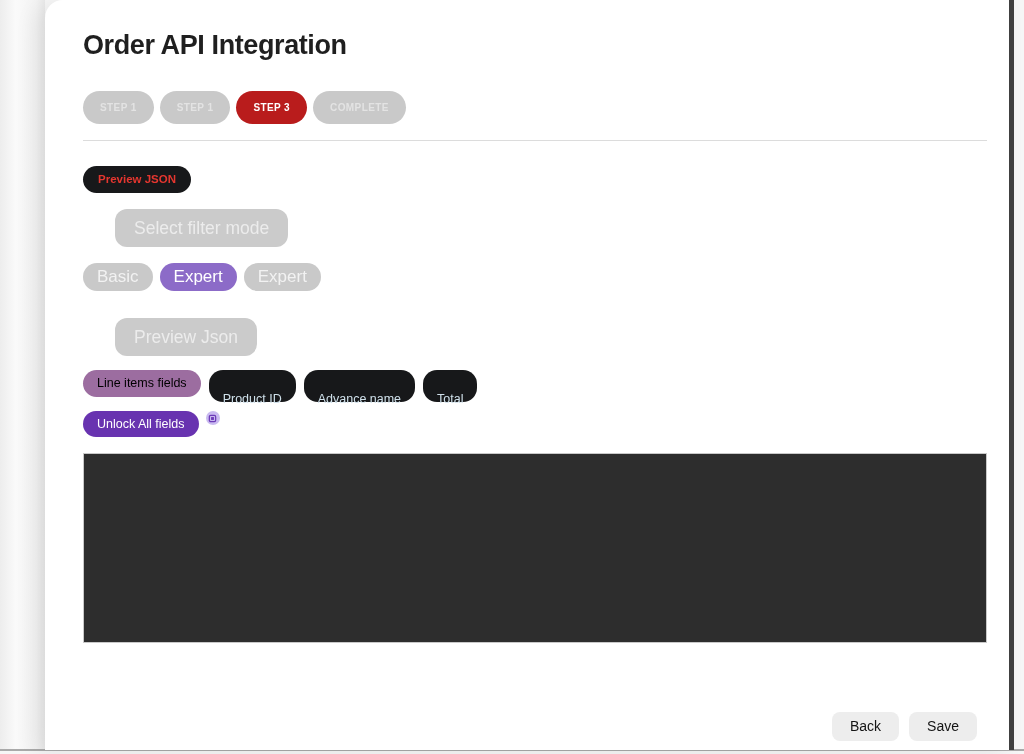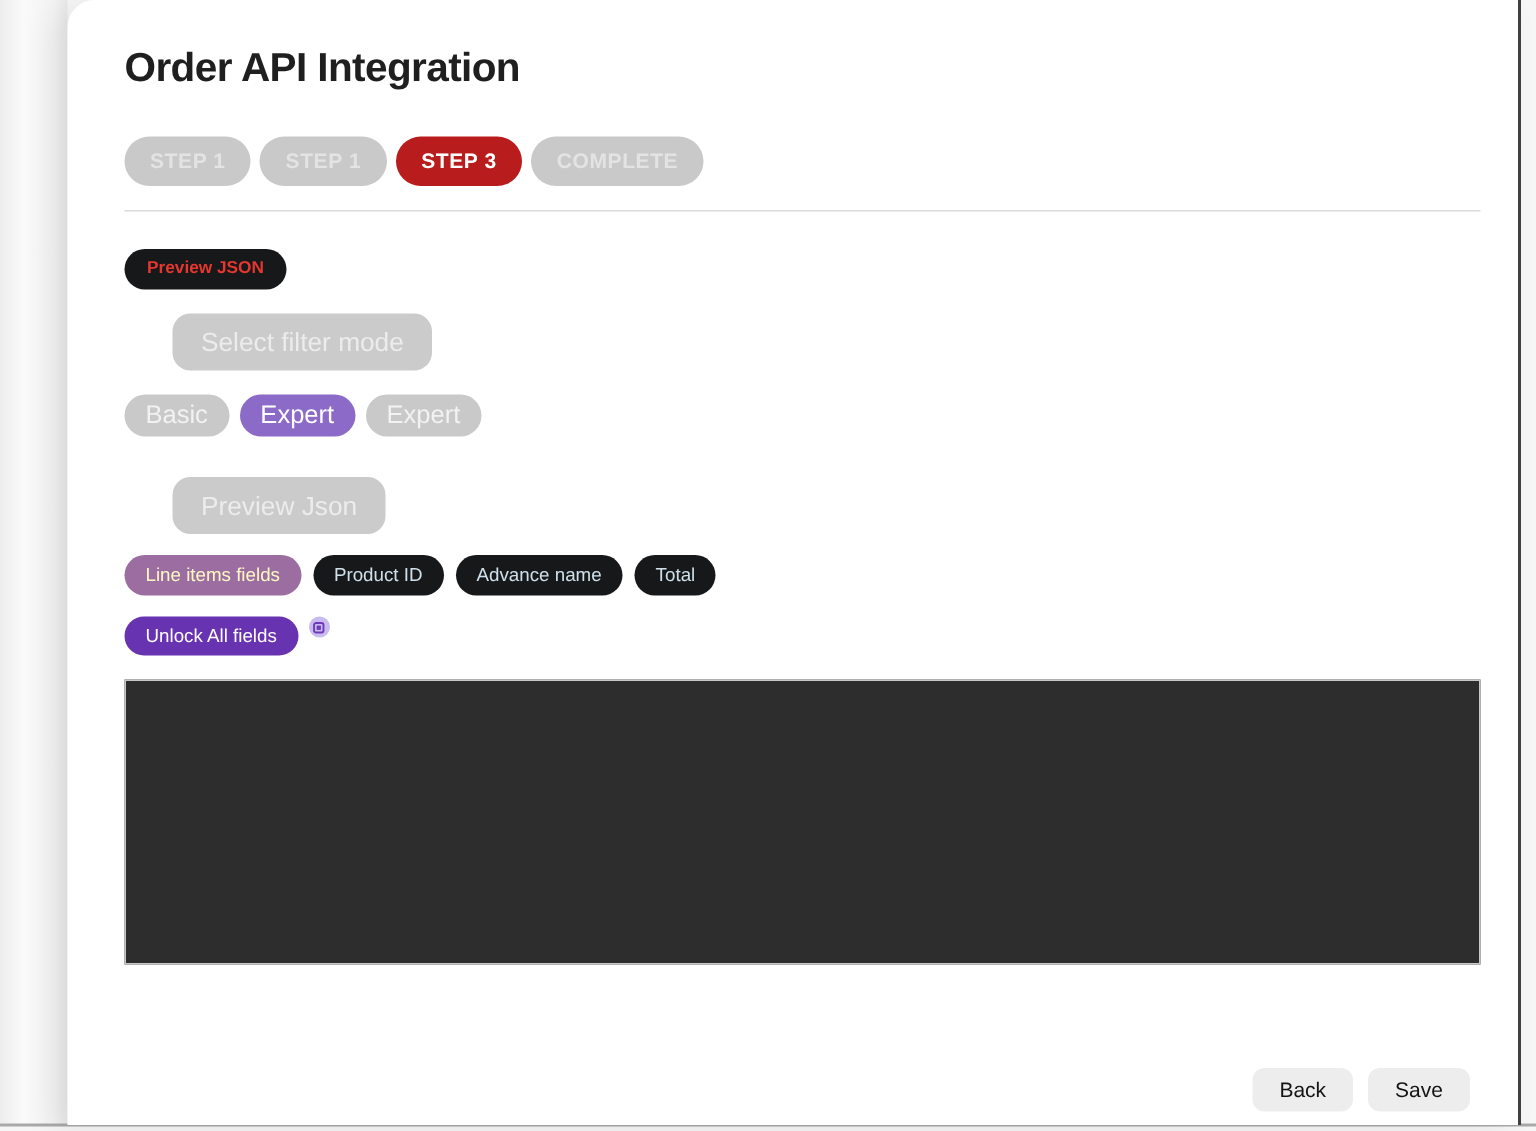--- a/index.html
+++ b/index.html
@@ -20,33 +20,33 @@
     background: #f6f6f6;
   }
   .bottom-edge {
     position: absolute; left: 0; top: 749px; width: 1024px; height: 2px;
     background: #a9a9a9;
   }
   .card {
     position: absolute; left: 45px; top: 0; width: 969px; height: 750px;
     background: #ffffff;
     border-radius: 18px 0 0 0;
-    border-right: 2px solid #404040;
+    border-right: 5px solid #404040;
     box-shadow: -10px 4px 22px rgba(0,0,0,0.07);
   }
   .page-title {
     position: absolute; left: 38px; top: 30px;
     font-size: 27px; font-weight: 800; color: #1f1f1f; letter-spacing: -0.4px;
   }
   
   .stepper { position: absolute; left: 38px; top: 91px; display: flex; gap: 6px; }
   .step-pill {
     height: 33px; line-height: 33px; padding: 0 17px; border-radius: 17px;
     background: #c9c9c9; color: #e3e3e3;
-    font-size: 14px; font-weight: 700; letter-spacing: 0.4px;
+    font-size: 10px; font-weight: 700; letter-spacing: 0.4px;
     border: none; cursor: default;
     font-family: "Liberation Sans", sans-serif;
   }
   .step-pill.active { background: #b91c1c; color: #ffffff; }
   .divider {
     position: absolute; left: 38px; top: 140px; width: 904px; height: 1px;
     background: #dcdcdc;
   }
   
   .chip-preview-json {
@@ -73,26 +73,26 @@
     height: 28px; line-height: 28px; padding: 0 14px; border-radius: 14px;
     background: #c9c9c9; color: #f2f2f2;
     font-size: 17px; font-weight: 400; border: none; cursor: pointer;
     font-family: "Liberation Sans", sans-serif;
   }
   .mode-pill.selected { background: #8c6bc8; color: #ffffff; }
   
   .fields-row { position: absolute; left: 38px; top: 370px; display: flex; gap: 8px; }
   .group-pill {
     height: 27px; line-height: 27px; padding: 0 14px; border-radius: 14px;
-    background: #9c6da0; color: #fef9c3;
+    background: #9c6da0; color: #000000;
     font-size: 12.5px; border: none; cursor: pointer;
     font-family: "Liberation Sans", sans-serif;
   }
   .field-pill {
-    height: 27px; line-height: 27px; padding: 0 14px; border-radius: 14px;
+    height: 27px; line-height: 27px; padding: 16px 14px; border-radius: 14px;
     background: #17181a; color: #cfe0ea;
     font-size: 12.5px; border: none; cursor: pointer;
     font-family: "Liberation Sans", sans-serif;
   }
   
   .unlock-row { position: absolute; left: 38px; top: 411px; display: flex; align-items: flex-start; gap: 7px; }
   .unlock-pill {
     height: 26px; line-height: 26px; padding: 0 14px; border-radius: 13px;
     background: #6833b0; color: #ffffff;
     font-size: 12.5px; border: none; cursor: pointer;

